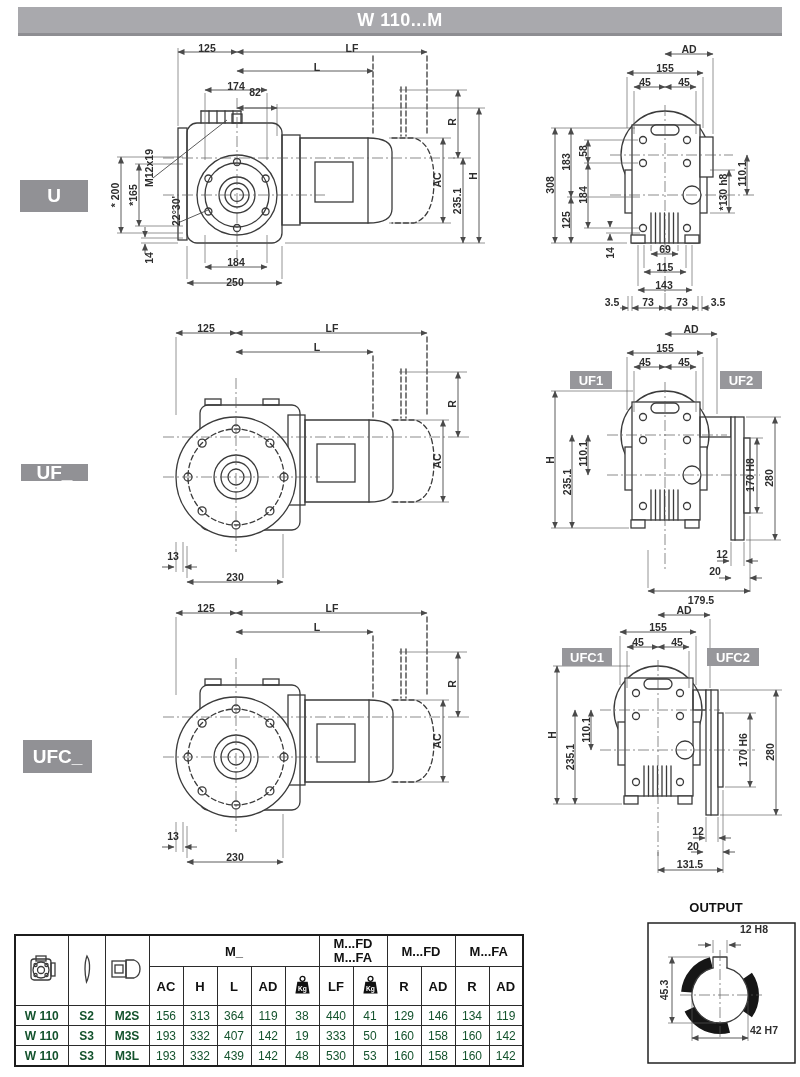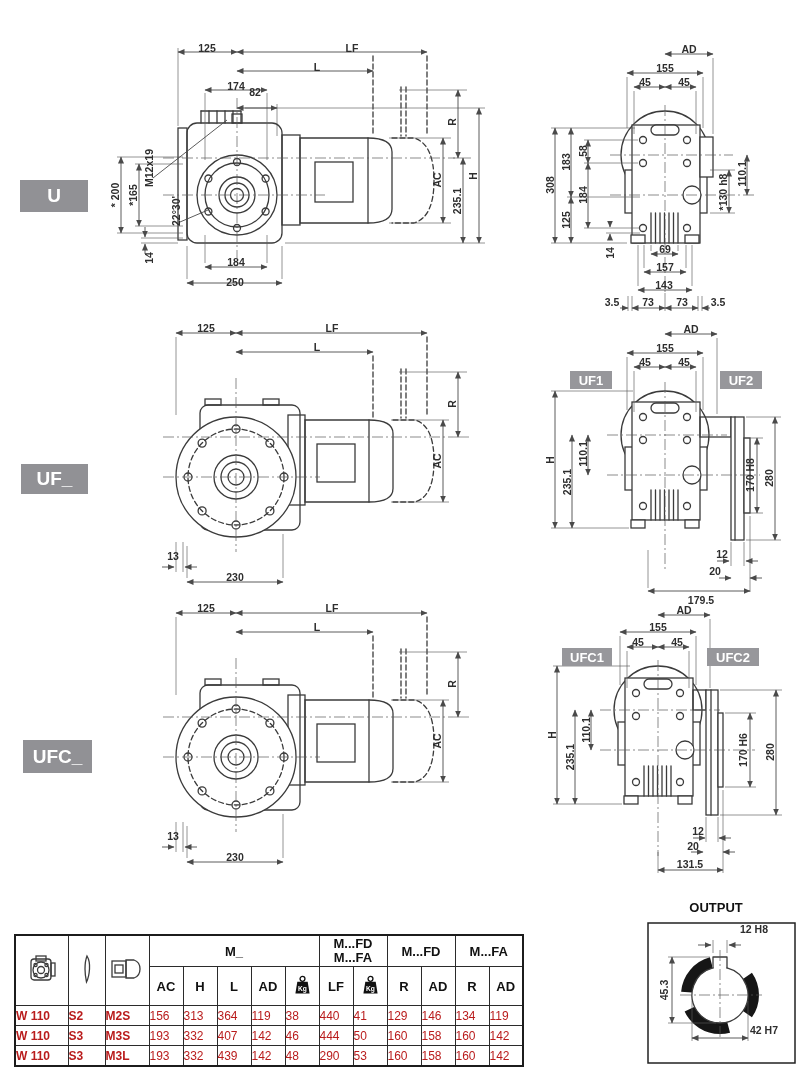--- a/index.html
+++ b/index.html
@@ -16,35 +16,36 @@
   .of{stroke:#3b3b3b;stroke-width:1.3;fill:#fff;}
   .ds{stroke-dasharray:5 3;}
   .cl{stroke:#5a5a5a;stroke-width:.7;fill:none;stroke-dasharray:11 3 2 3;}
   .d{stroke:#4a4a4a;stroke-width:.9;fill:none;}
   .e{stroke:#5a5a5a;stroke-width:.65;fill:none;}
   
   #dim-table{position:absolute;left:14px;top:934px;border-collapse:collapse;table-layout:fixed;background:#fff;}
   #dim-table,#dim-table th,#dim-table td{border:1px solid #2b2b2b;}
   #dim-table{border:2px solid #1c1c1c;}
   #dim-table th{font-size:13px;font-weight:bold;color:#111;text-align:center;padding:0;}
-  #dim-table td{font-size:12px;color:#b91c1c;text-align:left;padding:0;height:19px;}
+  #dim-table td{font-size:12px;color:#14532d;text-align:center;padding:0;height:19px;}
   #dim-table td.mod{font-weight:bold;}
   #dim-table tr.gh th{height:30px;font-size:13px;}
   #dim-table tr.gh th div{line-height:14px;}
   #dim-table tr.ih th{height:38px;}
   .out-title{position:absolute;font-size:13px;font-weight:bold;color:#111;transform:translate(-50%,-50%);}
 </style>
 </head>
 <body>
 
 <div id="page">
 
+  <div id="title-bar">W 110...M</div>
 
   <div class="badge" style="left:20px;top:180px;width:68px;height:32px">U</div>
-  <div class="badge" style="left:21px;top:464px;width:67px;height:30px">UF_</div>
+  <div class="badge" style="left:21px;top:464px;width:67px;height:17px">UF_</div>
   <div class="badge" style="left:23px;top:740px;width:69px;height:33px">UFC_</div>
 
   <div class="drawing" style="left:105px;top:40px;width:390px;height:275px">
     <svg width="390" height="275" viewBox="0 0 390 275">
       <defs>
           <marker id="ar1" markerWidth="8" markerHeight="8" refX="6.5" refY="3" orient="auto-start-reverse" markerUnits="userSpaceOnUse">
             <path d="M0,0 L7,3 L0,6 z" fill="#4a4a4a"></path>
           </marker>
         </defs>
       <g class="o">
@@ -237,21 +238,21 @@
     <span class="dim" style="left:139px;top:42px">45</span>
     <span class="dim v" style="left:5px;top:145px">308</span>
     <span class="dim v" style="left:21px;top:122px">183</span>
     <span class="dim v" style="left:38px;top:111px">58</span>
     <span class="dim v" style="left:38px;top:155px">184</span>
     <span class="dim v" style="left:21px;top:180px">125</span>
     <span class="dim v" style="left:65px;top:213px">14</span>
     <span class="dim v" style="left:197px;top:134px">110.1</span>
     <span class="dim v" style="left:178px;top:152px">*130 h8</span>
     <span class="dim" style="left:120px;top:209px">69</span>
-    <span class="dim" style="left:120px;top:227px">157</span>
+    <span class="dim" style="left:120px;top:227px">115</span>
     <span class="dim" style="left:119px;top:245px">143</span>
     <span class="dim" style="left:67px;top:262px">3.5</span>
     <span class="dim" style="left:103px;top:262px">73</span>
     <span class="dim" style="left:137px;top:262px">73</span>
     <span class="dim" style="left:173px;top:262px">3.5</span>
   </div>
 
   <div class="drawing" style="left:105px;top:320px;width:390px;height:280px">
     <svg width="390" height="280" viewBox="0 0 390 280">
       <defs>
@@ -708,38 +709,38 @@
       <td>119</td>
     </tr>
     <tr>
       <td class="mod">W 110</td>
       <td class="mod">S3</td>
       <td class="mod">M3S</td>
       <td>193</td>
       <td>332</td>
       <td>407</td>
       <td>142</td>
-      <td>46</td>
-      <td>444</td>
+      <td>19</td>
+      <td>333</td>
       <td>50</td>
       <td>160</td>
       <td>158</td>
       <td>160</td>
       <td>142</td>
     </tr>
     <tr>
       <td class="mod">W 110</td>
       <td class="mod">S3</td>
       <td class="mod">M3L</td>
       <td>193</td>
       <td>332</td>
       <td>439</td>
       <td>142</td>
       <td>48</td>
-      <td>290</td>
+      <td>530</td>
       <td>53</td>
       <td>160</td>
       <td>158</td>
       <td>160</td>
       <td>142</td>
     </tr>
   </tbody>
     </table>
 
 </div>

